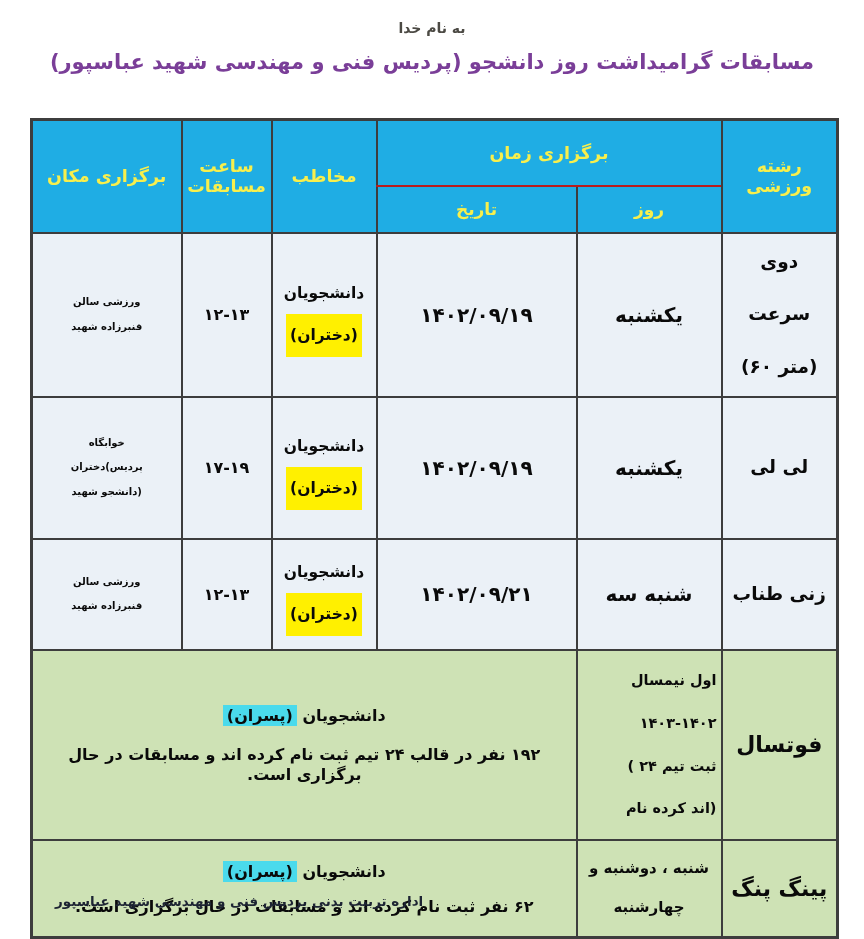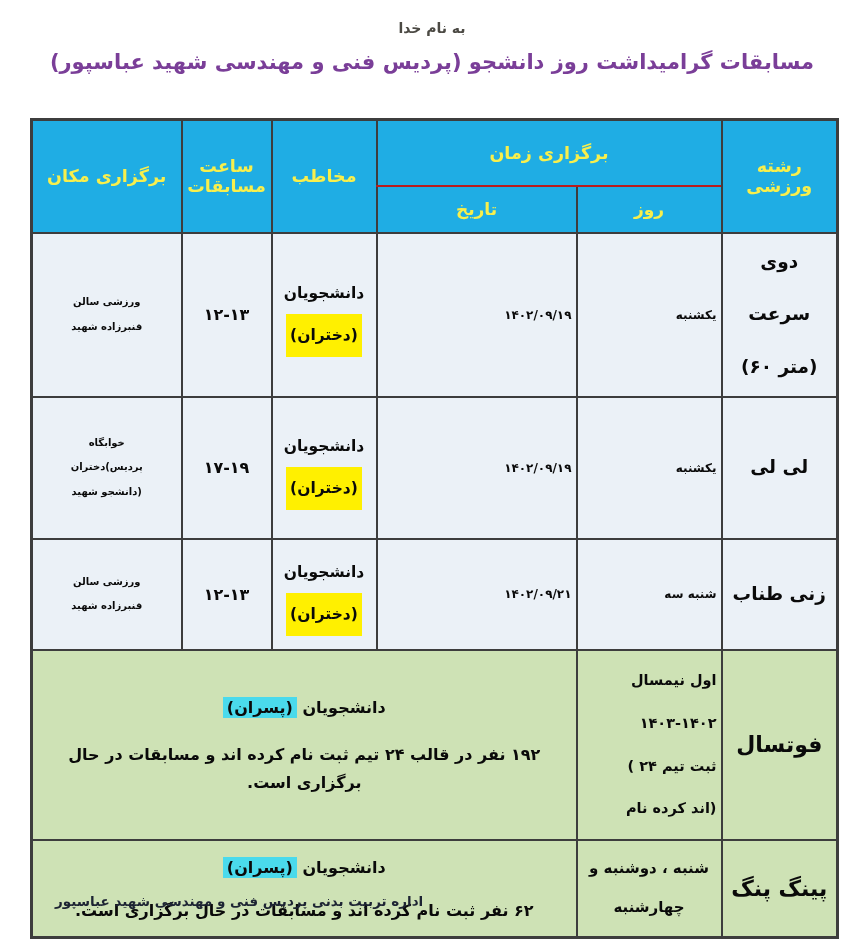--- a/index.html
+++ b/index.html
@@ -34,30 +34,30 @@
   }
   td.strip{border-bottom:2px solid #b91c1c;}
   .subhead{font-size:17px;}
   tr.blue td{background:var(--row_bg,#EBF1F7);}
   tr.green td{background:var(--green_bg,#CEE2B5);}
   td span{display:block;}
   td span:empty{display:none;}
   td .inline, td .inline span{display:inline-block;}
   .sport span{font-size:18.5px;line-height:2.85;}
   .sport-big{font-size:22px;}
-  .day span,.date span{font-size:12px;text-align:right;}
+  .day span,.date span{font-size:20px;}
   .aud span{font-size:15.5px;line-height:2.65;}
   .hours span{font-size:16px;}
   .loc span{font-size:10px;line-height:2.45;}
   .sched span{font-size:14.5px;line-height:2.95;text-align:right;}
   .sched2 span{font-size:15px;line-height:2.6;}
   .hl-y{background:var(--yellow_hl,#FFF000);padding:1px 4px;display:inline-block !important;}
   .hl-c{background:var(--cyan_hl,#4ADAEC);padding:1px 4px;display:inline-block !important;}
   .note{font-size:16px;}
-  .note .l{margin:9px 0;}
+  .note .l{margin:1px 0;}
   .note .l1{margin-bottom:18px;}
   .note5 .l1{margin-bottom:14px;}
   .footer-line{
     position:absolute;top:893px;left:55px;
     font-size:13.5px;color:var(--footer,#1D2433);
   }
 </style>
 </head>
 <body style="--header_bg: #1FADE4; --header_text: #F8EF4C; --row_bg: #EBF1F7; --green_bg: #CEE2B5; --yellow_hl: #FFF000; --cyan_hl: #4ADAEC; --title: #7A3E98; --border: #3D3D3D; --text: #0A0A0A; --bismillah: #4C4A44; --footer: #1D2433;">
 

